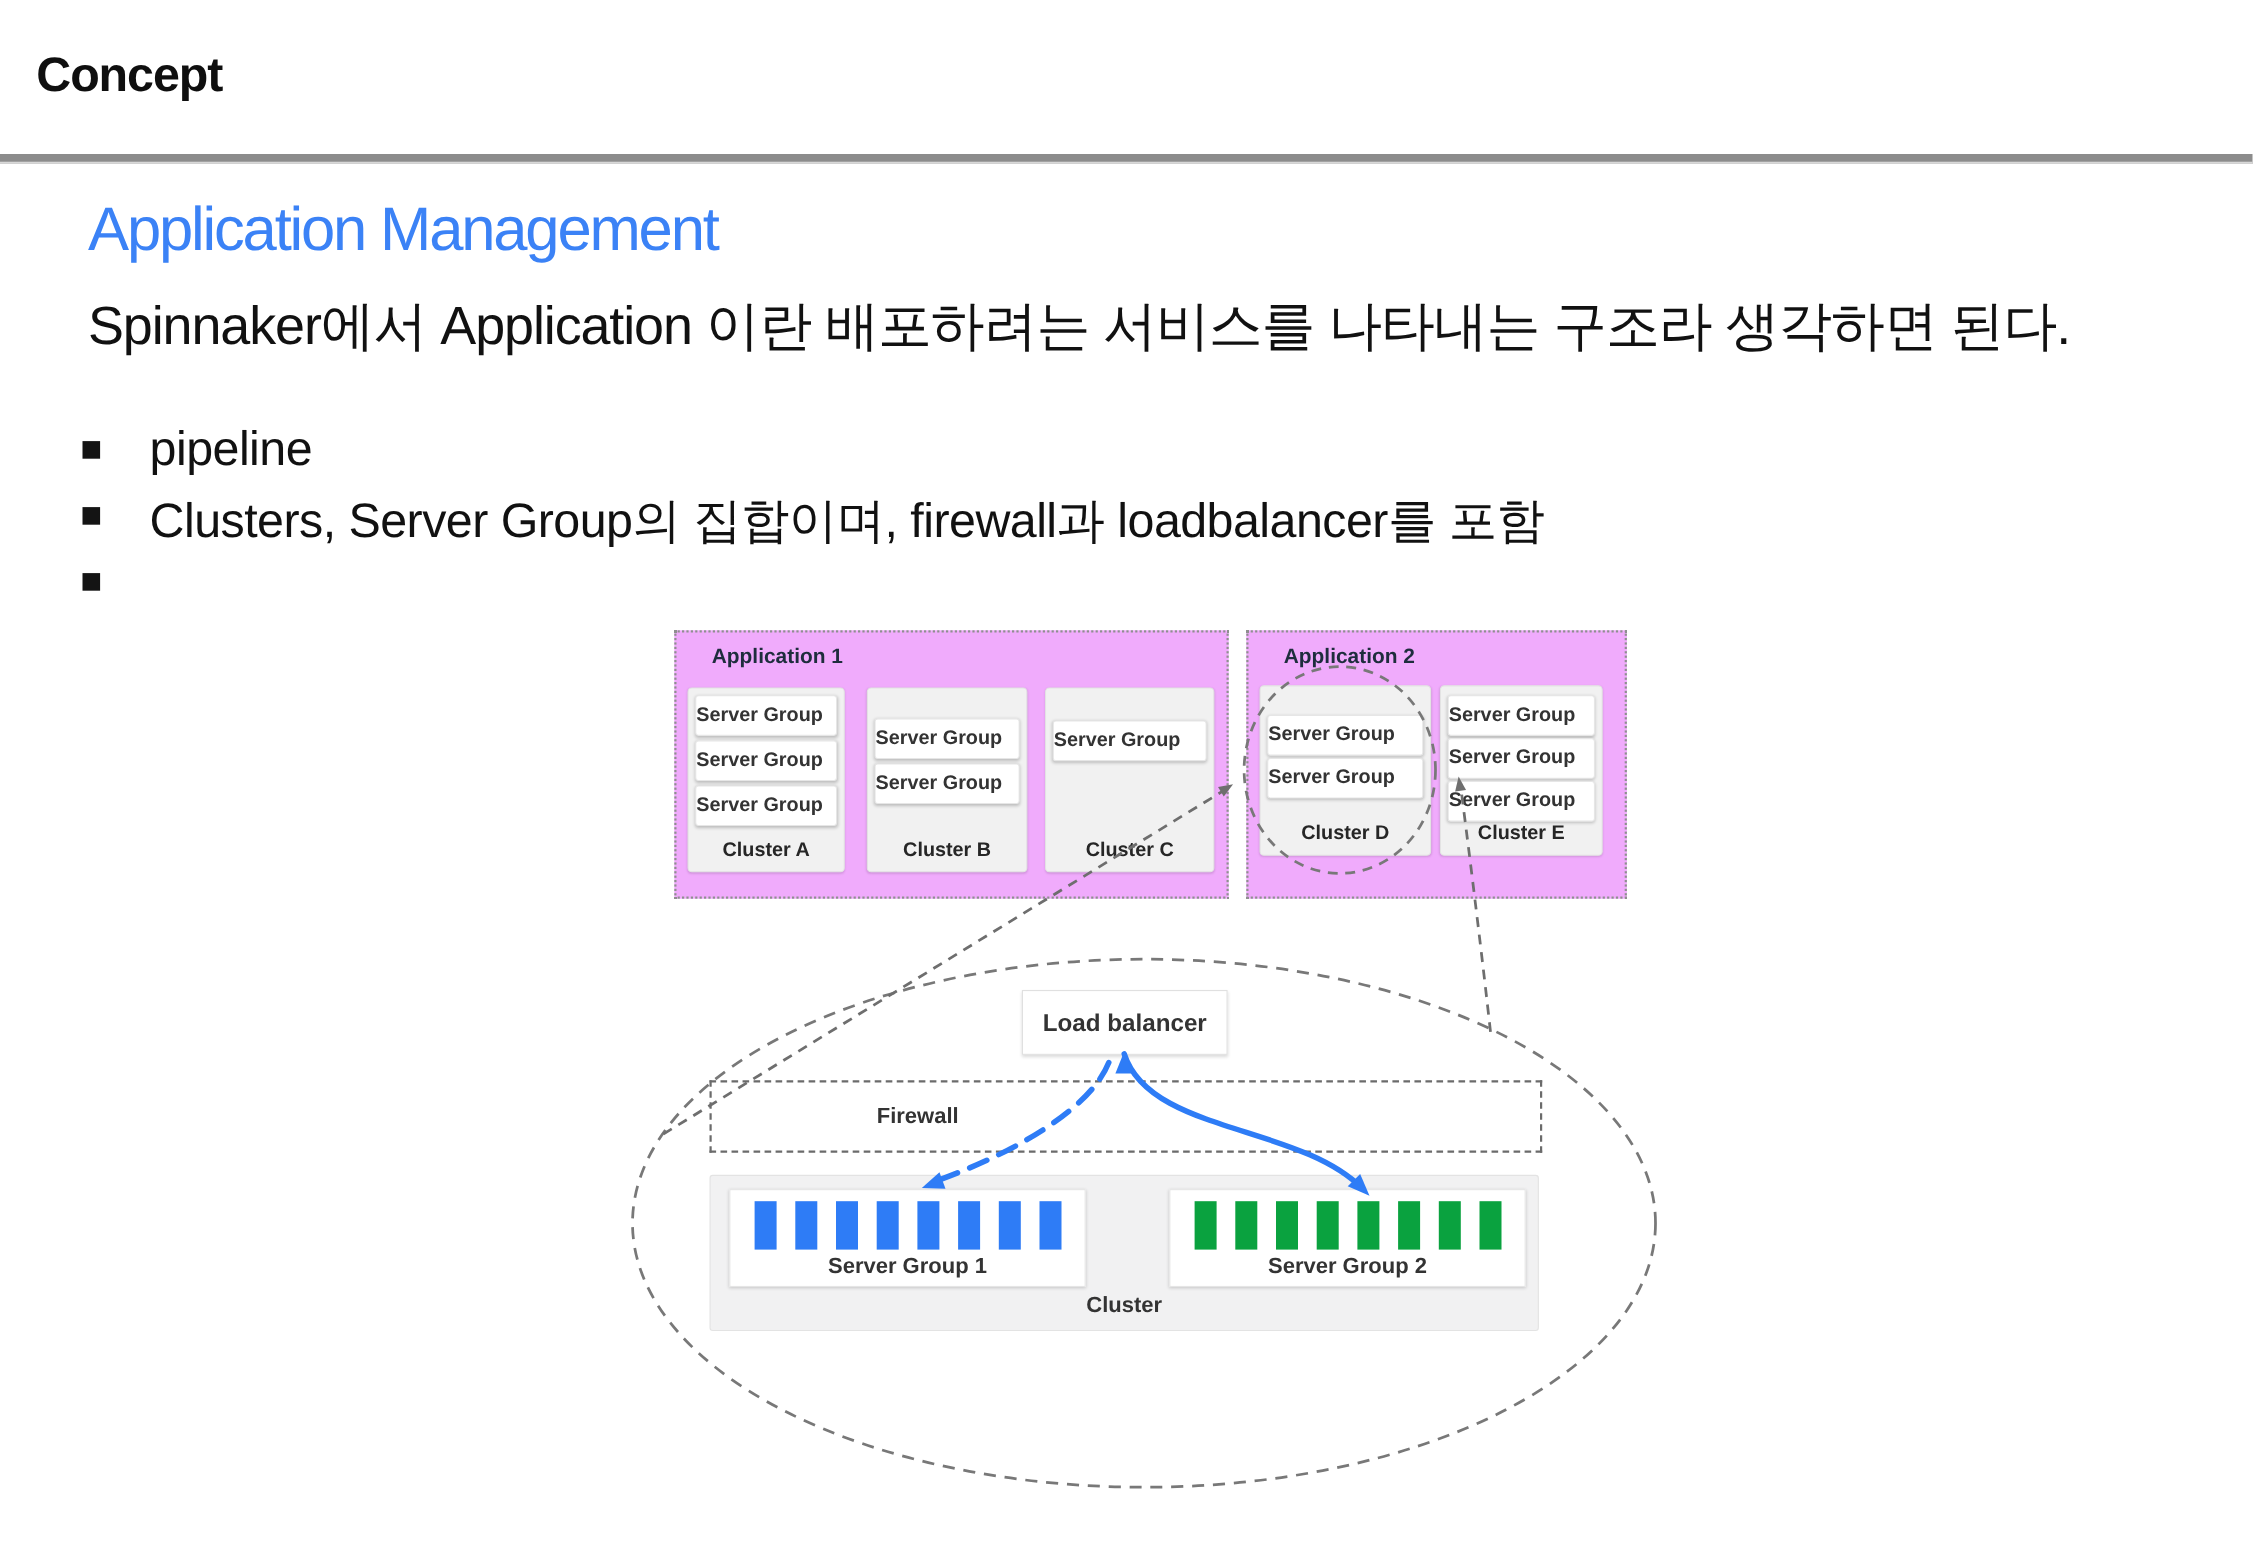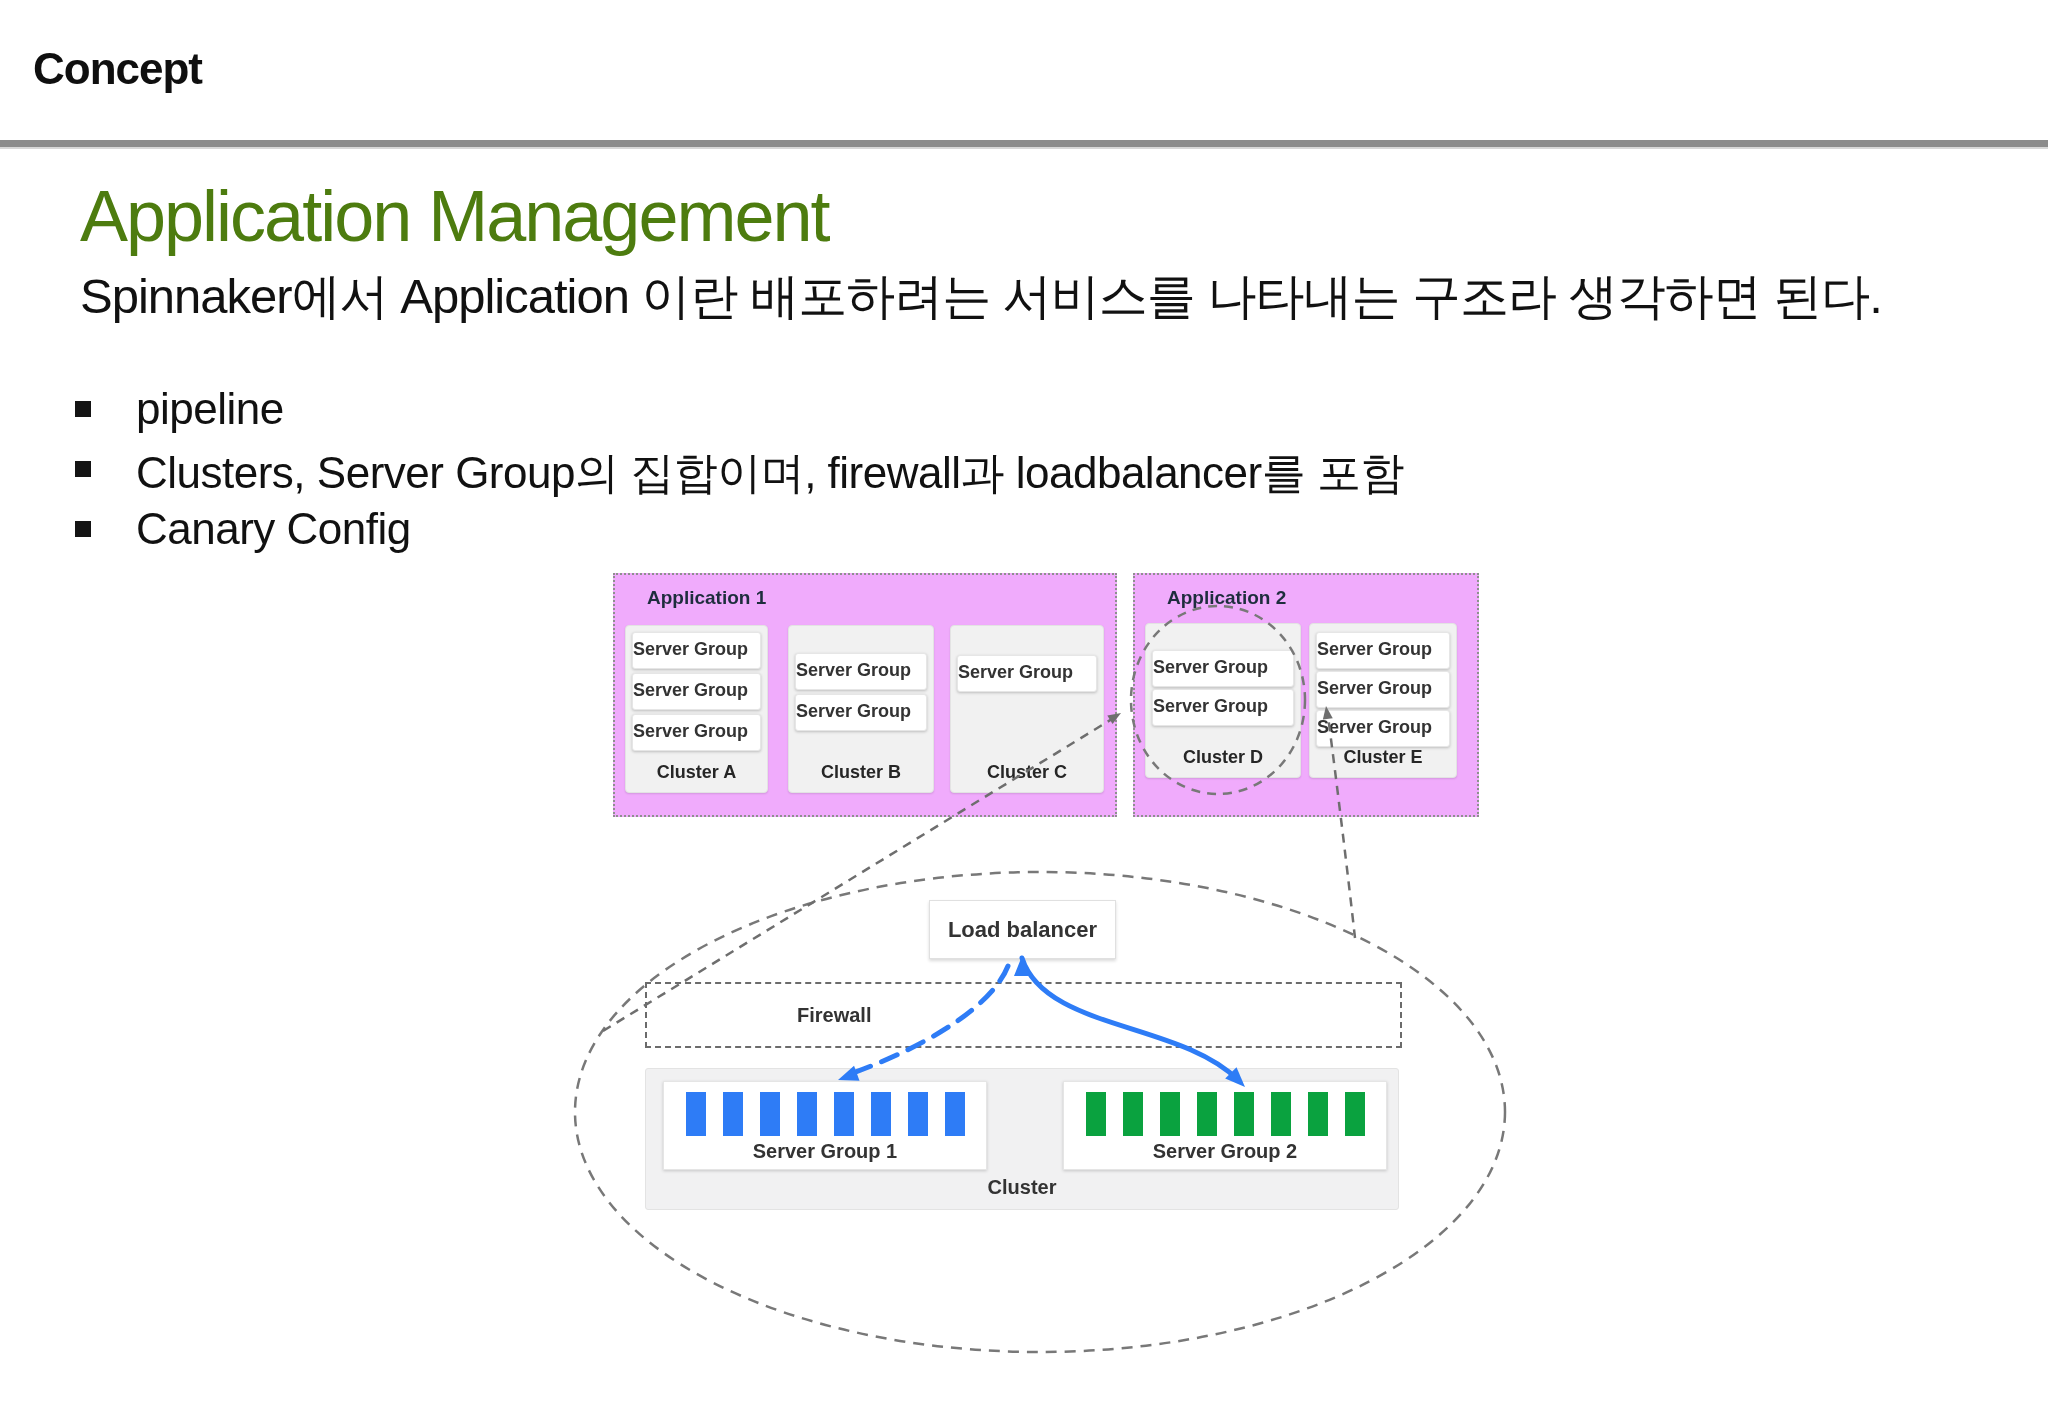--- a/index.html
+++ b/index.html
@@ -6,22 +6,22 @@
   #slide{position:relative;width:2048px;height:1418px;background:#ffffff;overflow:hidden;
          font-family:"Liberation Sans",sans-serif;color:#111;}
 
   
   .concept{position:absolute;left:33px;top:44px;font-size:44px;font-weight:700;
            letter-spacing:-1px;color:#0f0f0f;}
   .rule{position:absolute;left:0;top:140px;width:2048px;height:7px;background:#8c8c8c;
         border-bottom:2px solid #d8d8d8;}
 
   
-  .title{position:absolute;left:80px;top:175px;font-size:72px;font-weight:400;
-         letter-spacing:-2px;color:#4d7c0f;}
+  .title{position:absolute;left:80px;top:175px;font-size:56px;font-weight:400;
+         letter-spacing:-2px;color:#3b82f6;}
   .subtitle{position:absolute;left:80px;top:264px;font-size:49px;font-weight:400;
             letter-spacing:-1px;color:#111;white-space:nowrap;}
   .bullets{position:absolute;left:75px;top:384px;margin:0;padding:0;list-style:none;}
   .bullets li{display:flex;align-items:flex-start;height:60px;font-size:44px;
               letter-spacing:-0.5px;color:#111;white-space:nowrap;}
   .bullets .sq{flex:0 0 auto;width:16px;height:16px;background:#141414;margin:17px 45px 0 0;}
 
   
   .appbox{position:absolute;border:2px dotted #8f8f8f;background:#f0abfc;}
   .applabel{position:absolute;left:32px;top:12px;font-size:19px;font-weight:700;color:#1e2d3d;}
@@ -73,21 +73,20 @@
       <li>
         <span class="sq"></span>
         <span>pipeline</span>
       </li>
       <li>
         <span class="sq"></span>
         <span>Clusters, Server Group의 집합이며, firewall과 loadbalancer를 포함</span>
       </li>
       <li>
         <span class="sq"></span>
-        <span>Canary Config</span>
       </li>
     </ul>
 
   <div id="apps">
       <div class="appbox" style="left: 613px; top: 573px; width: 500px; height: 240px;">
         <div class="applabel">Application 1</div>
         <div class="clusterbox" style="left: 10px; top: 50px; width: 141px; height: 166px;">
           <div class="sgbox" style="top: 6px;">Server Group</div>
           <div class="sgbox" style="top: 47px;">Server Group</div>
           <div class="sgbox" style="top: 88px;">Server Group</div>

